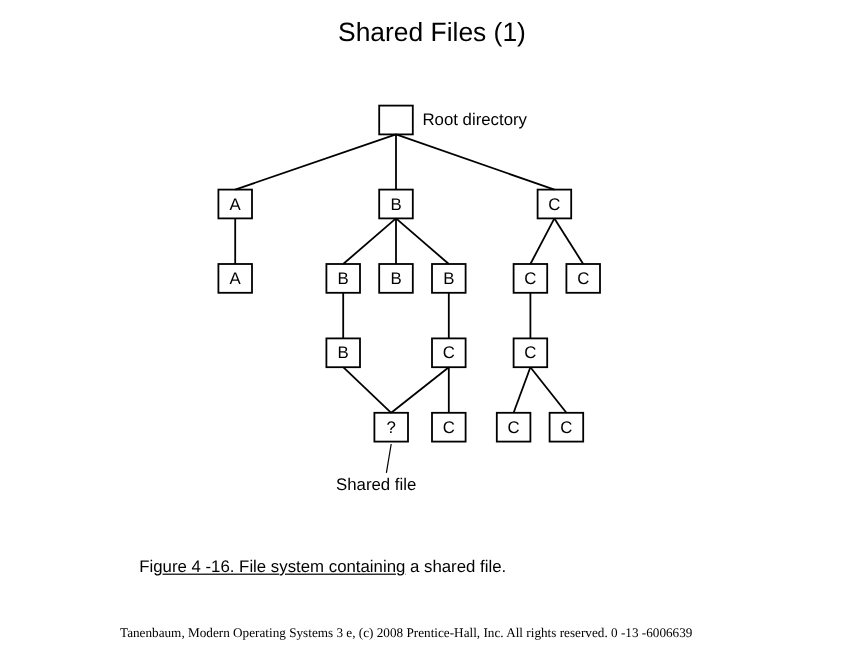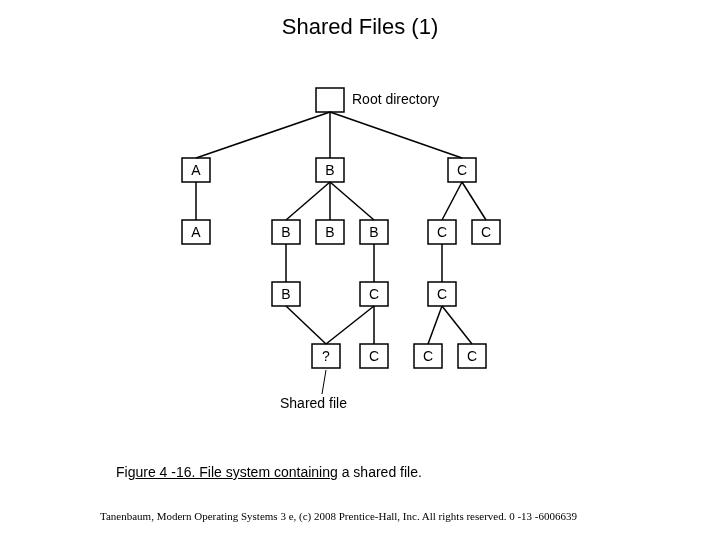--- a/index.html
+++ b/index.html
@@ -30,21 +30,21 @@
     top: 464px;
     left: 116px;
     width: 520px;
     font-size: 14px;
   }
   .caption .u {
     text-decoration: underline;
   }
   .credit {
     position: absolute;
-    top: 510px;
+    top: 522px;
     left: 100px;
     width: 560px;
     font-size: 11px;
     font-family: "Times New Roman", Times, serif;
   }
   .diagram {
     position: absolute;
     top: 80px;
     left: 0;
     width: 632px;

